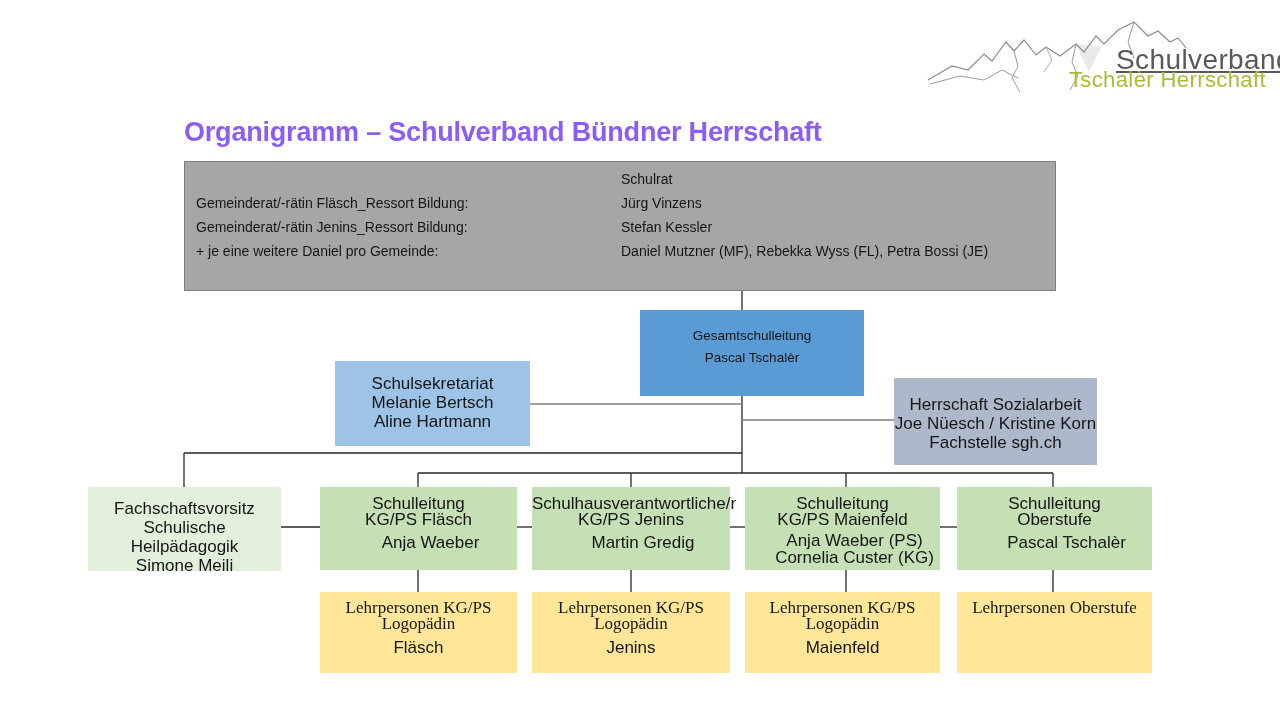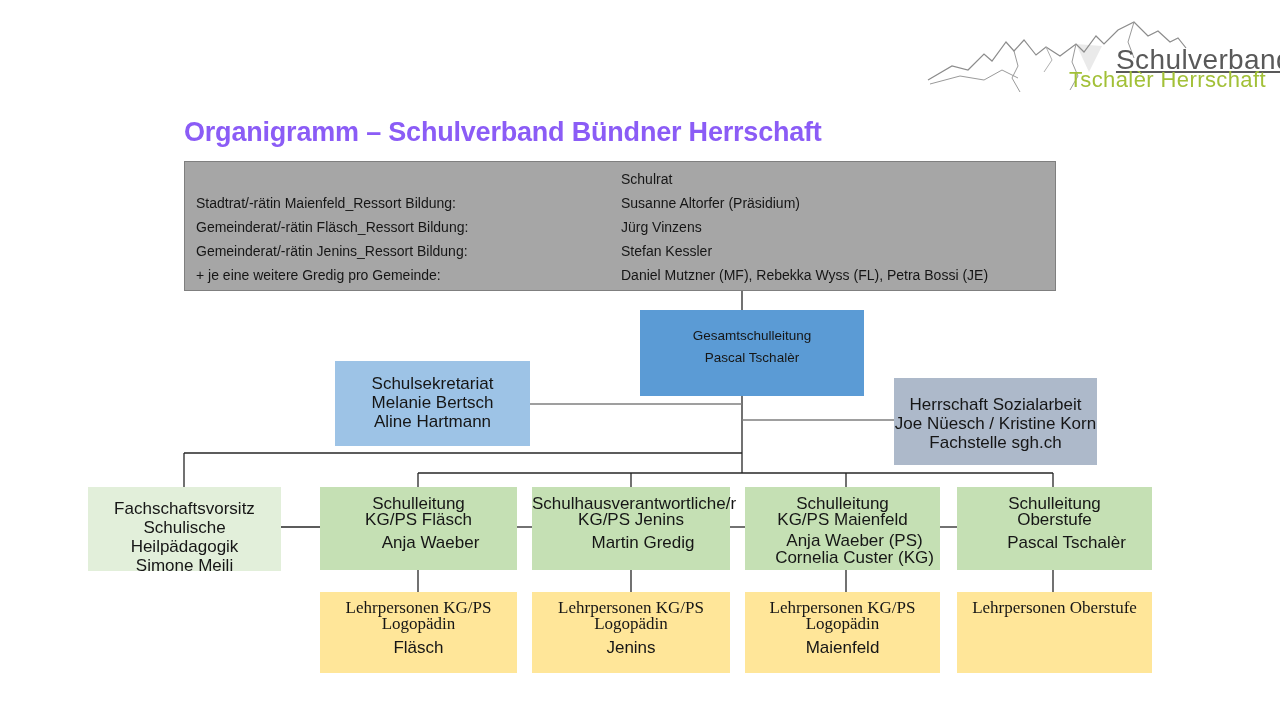--- a/index.html
+++ b/index.html
@@ -84,33 +84,29 @@
   <div class="logo-t2">Tschalèr Herrschaft</div>
 
   <div class="title">Organigramm – Schulverband Bündner Herrschaft</div>
 
   <div class="box schulrat">
     <div class="srow">
       <span class="lbl"></span>
       <span class="val">Schulrat</span>
     </div>
     <div class="srow">
-      <span class="lbl">Stadtrat/-rätin Maienfeld_Ressort Bildung:</span>
-      <span class="val">Susanne Altorfer (Präsidium)</span>
-    </div>
-    <div class="srow">
       <span class="lbl">Gemeinderat/-rätin Fläsch_Ressort Bildung:</span>
       <span class="val">Jürg Vinzens</span>
     </div>
     <div class="srow">
       <span class="lbl">Gemeinderat/-rätin Jenins_Ressort Bildung:</span>
       <span class="val">Stefan Kessler</span>
     </div>
     <div class="srow">
-      <span class="lbl">+ je eine weitere Gredig pro Gemeinde:</span>
+      <span class="lbl">+ je eine weitere Daniel pro Gemeinde:</span>
       <span class="val">Daniel Mutzner (MF), Rebekka Wyss (FL), Petra Bossi (JE)</span>
     </div>
   </div>
 
   <div class="box gsl">
     <div>Gesamtschulleitung</div>
     <div>Pascal Tschalèr</div>
   </div>
 
   <div class="box sekretariat">

